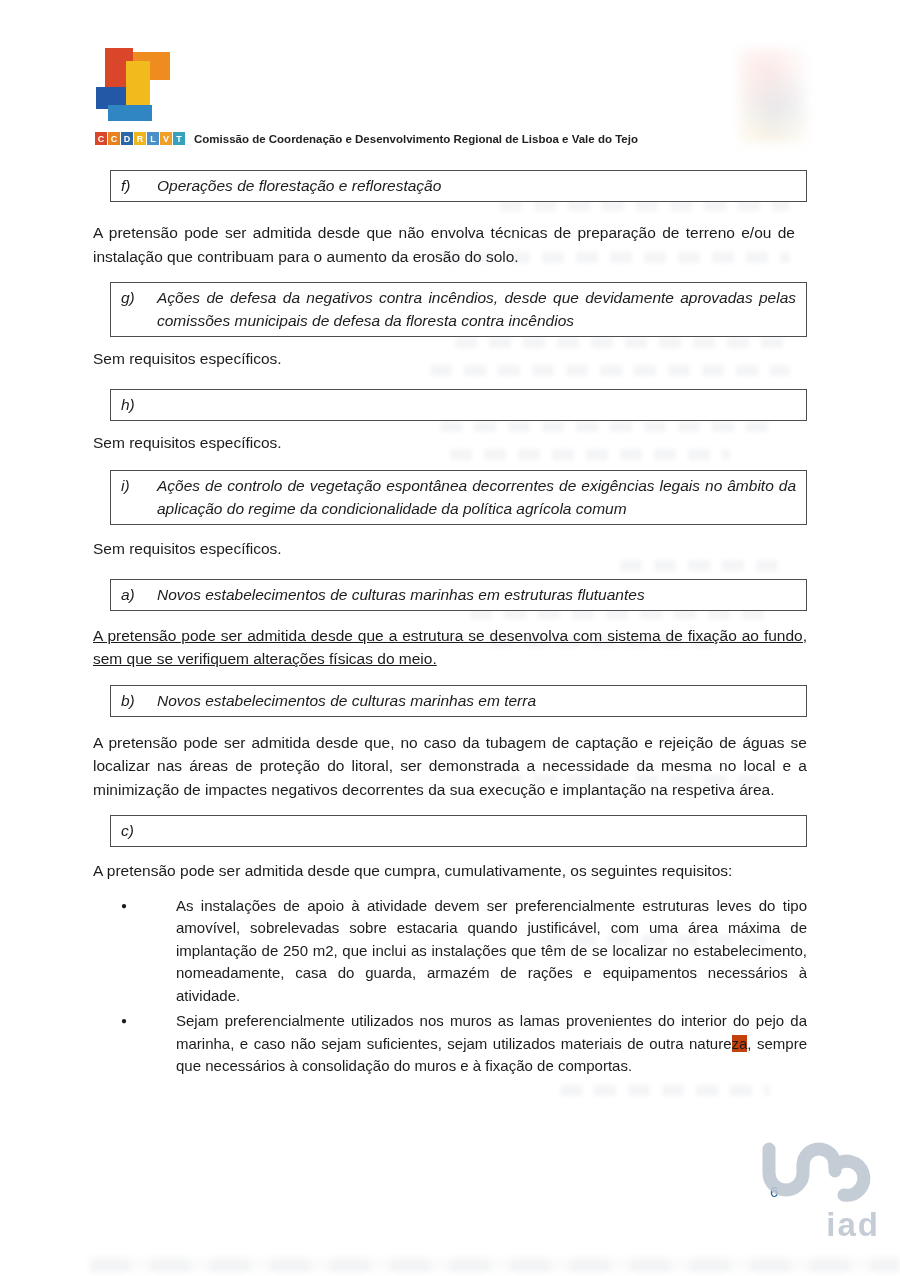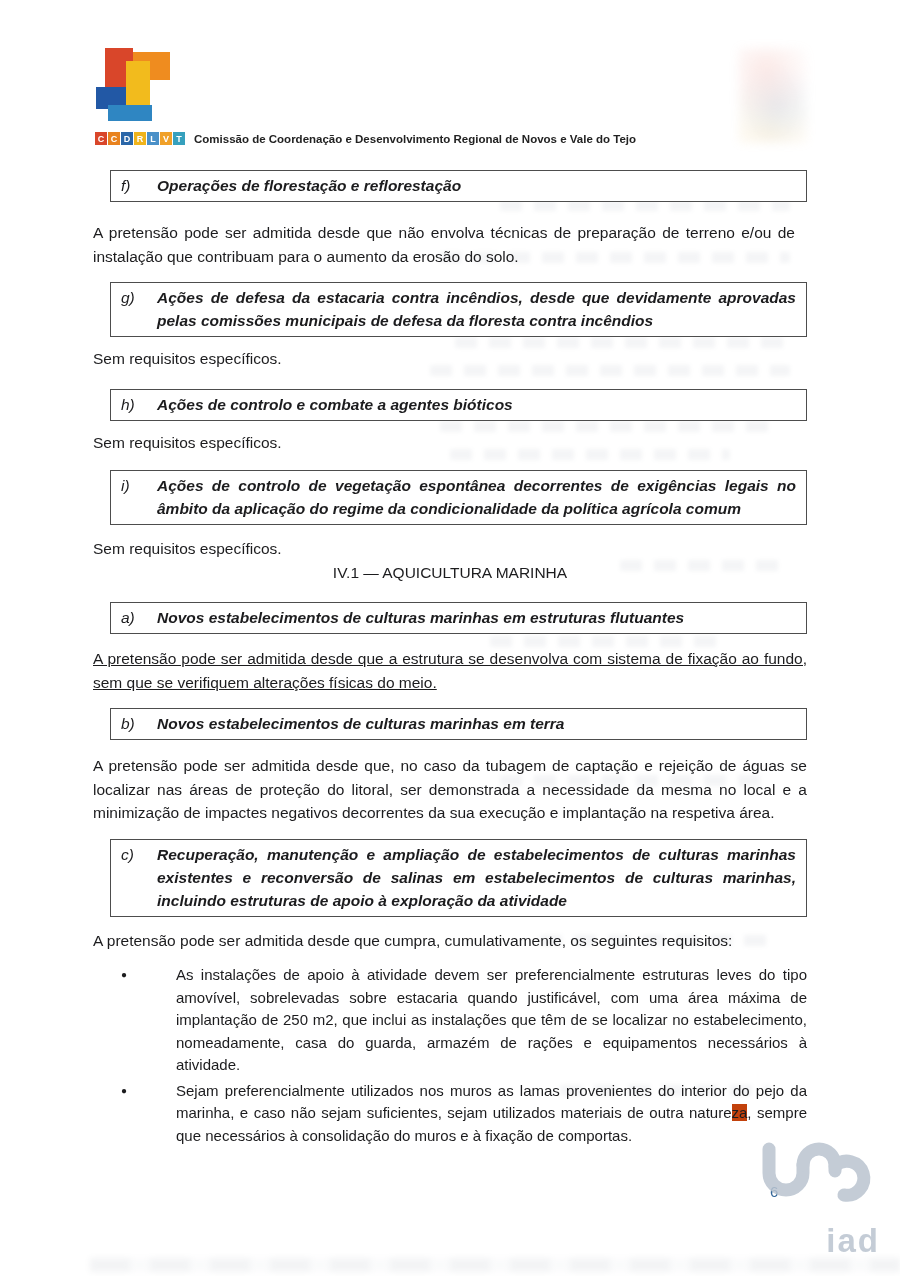--- a/index.html
+++ b/index.html
@@ -39,21 +39,21 @@
 
   .rule-box{
     display:flex;gap:12px;
     margin-left:17px;margin-right:0;
     border:1.5px solid #4d4d4d;
     padding:3px 10px 4px 10px;
     font-style:italic;line-height:23px;
     background:#fff;
   }
   .rb-label{flex:0 0 24px;}
-  .rb-title{flex:1;text-align:justify;font-weight:bold;}
+  .rb-title{flex:1;text-align:justify;}
 
   .para{text-align:justify;}
   .m-f-box{margin-top:5px;}
   .m-para-f{margin-top:19px;}
   .m-g-box{margin-top:14px;}
   .m-sem1{margin-top:10px;}
   .m-h-box{margin-top:18px;}
   .m-sem2{margin-top:10px;}
   .m-i-box{margin-top:16px;}
   .m-sem3{margin-top:12px;}
@@ -73,21 +73,21 @@
   .bullet + .bullet{margin-top:3px;}
   .bullet-marker{flex:0 0 55px;padding-left:28px;font-size:10px;line-height:22.5px;}
   .bullet-text{flex:1;text-align:justify;}
   .sel-highlight{background:#c2410c;}
 
   
   .page-number{position:absolute;left:770px;top:1183px;font-size:15px;color:#2f6396;}
   .watermark{position:absolute;left:756px;top:1142px;width:130px;opacity:.85;}
   .watermark svg{display:block;}
   .watermark-text{
-    margin-top:18px;text-align:right;
+    margin-top:2px;text-align:right;
     font-size:33px;font-weight:bold;letter-spacing:2px;
     color:#bac4d0;line-height:30px;padding-right:6px;
   }
 
   
   .ghost{position:absolute;height:11px;border-radius:3px;
     background:repeating-linear-gradient(90deg,rgba(120,130,150,.6) 0 22px,transparent 22px 34px);
     filter:blur(2px);opacity:.13;}
   .ghost-smudge{position:absolute;left:738px;top:48px;width:70px;height:95px;
     background:
@@ -130,66 +130,63 @@
   <div class="logo-row">
     <div class="tiles">
       <span class="tile">C</span>
       <span class="tile">C</span>
       <span class="tile">D</span>
       <span class="tile">R</span>
       <span class="tile">L</span>
       <span class="tile">V</span>
       <span class="tile">T</span>
     </div>
-    <span class="org-name">Comissão de Coordenação e Desenvolvimento Regional de Novos e Vale do Tejo</span>
+    <span class="org-name">Comissão de Coordenação e Desenvolvimento Regional de Lisboa e Vale do Tejo</span>
   </div>
 
   <div class="content">
 
     <div class="rule-box m-f-box">
       <span class="rb-label">f)</span>
       <span class="rb-title">Operações de florestação e reflorestação</span>
     </div>
     <p class="para m-para-f" style="margin:19px 12px 0 0;">A pretensão pode ser admitida desde que não envolva técnicas de preparação de terreno e/ou de instalação que contribuam para o aumento da erosão do solo.</p>
 
     <div class="rule-box m-g-box">
       <span class="rb-label">g)</span>
-      <span class="rb-title">Ações de defesa da estacaria contra incêndios, desde que devidamente aprovadas pelas comissões municipais de defesa da floresta contra incêndios</span>
+      <span class="rb-title">Ações de defesa da negativos contra incêndios, desde que devidamente aprovadas pelas comissões municipais de defesa da floresta contra incêndios</span>
     </div>
     <p class="m-sem1" style="margin:10px 0 0 0;">Sem requisitos específicos.</p>
 
     <div class="rule-box m-h-box">
       <span class="rb-label">h)</span>
-      <span class="rb-title">Ações de controlo e combate a agentes bióticos</span>
     </div>
     <p class="m-sem2" style="margin:10px 0 0 0;">Sem requisitos específicos.</p>
 
     <div class="rule-box m-i-box">
       <span class="rb-label">i)</span>
       <span class="rb-title">Ações de controlo de vegetação espontânea decorrentes de exigências legais no âmbito da aplicação do regime da condicionalidade da política agrícola comum</span>
     </div>
     <p class="m-sem3" style="margin:12px 0 0 0;">Sem requisitos específicos.</p>
 
-    <div class="section-subtitle">IV.1 — AQUICULTURA MARINHA</div>
 
     <div class="rule-box m-a-box">
       <span class="rb-label">a)</span>
       <span class="rb-title">Novos estabelecimentos de culturas marinhas em estruturas flutuantes</span>
     </div>
     <p class="para m-para-a" style="margin:13px 0 0 0;text-decoration:underline;">A pretensão pode ser admitida desde que a estrutura se desenvolva com sistema de fixação ao fundo, sem que se verifiquem alterações físicas do meio.</p>
 
     <div class="rule-box m-b-box">
       <span class="rb-label">b)</span>
       <span class="rb-title">Novos estabelecimentos de culturas marinhas em terra</span>
     </div>
     <p class="para m-para-b" style="margin:14px 0 12px 0;">A pretensão pode ser admitida desde que, no caso da tubagem de captação e rejeição de águas se localizar nas áreas de proteção do litoral, ser demonstrada a necessidade da mesma no local e a minimização de impactes negativos decorrentes da sua execução e implantação na respetiva área.</p>
 
     <div class="rule-box m-c-box">
       <span class="rb-label">c)</span>
-      <span class="rb-title">Recuperação, manutenção e ampliação de estabelecimentos de culturas marinhas existentes e reconversão de salinas em estabelecimentos de culturas marinhas, incluindo estruturas de apoio à exploração da atividade</span>
     </div>
     <p class="para m-para-c" style="margin:12px 0 12px 0;">A pretensão pode ser admitida desde que cumpra, cumulativamente, os seguintes requisitos:</p>
 
     <div class="m-bullets">
       <div class="bullet">
         <span class="bullet-marker">●</span>
         <span class="bullet-text">As instalações de apoio à atividade devem ser preferencialmente estruturas leves do tipo amovível, sobrelevadas sobre estacaria quando justificável, com uma área máxima de implantação de 250 m2, que inclui as instalações que têm de se localizar no estabelecimento, nomeadamente, casa do guarda, armazém de rações e equipamentos necessários à atividade.</span>
       </div>
       <div class="bullet">
         <span class="bullet-marker">●</span>

